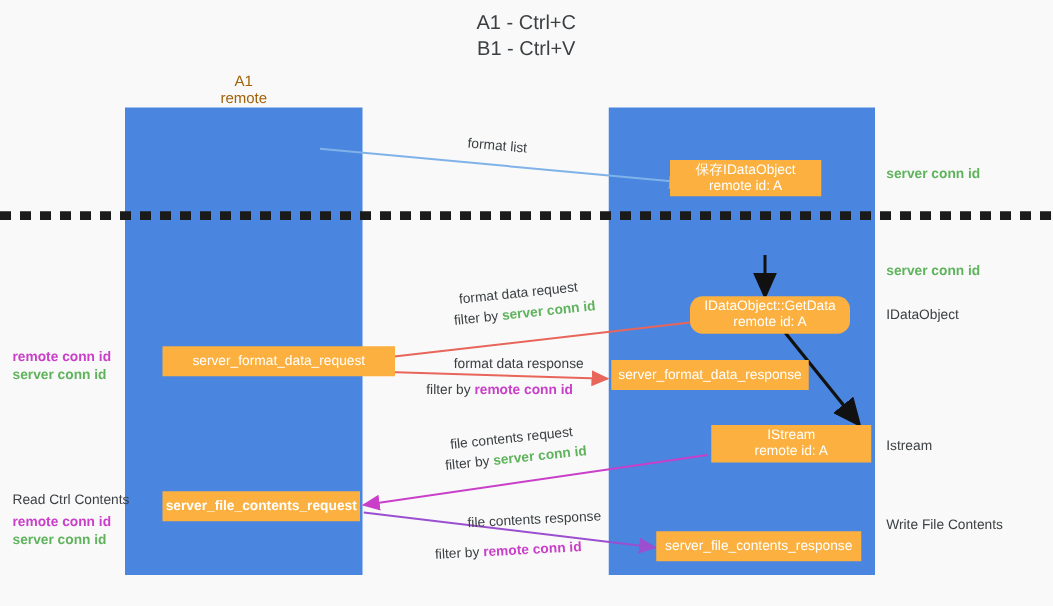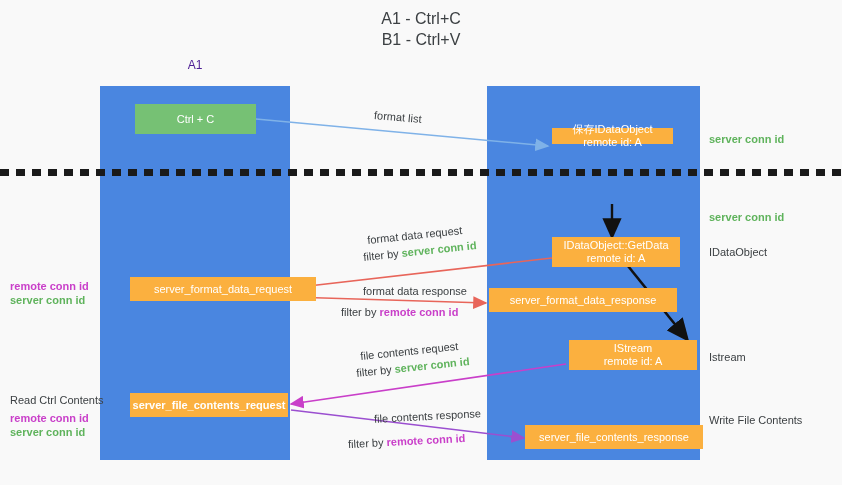--- a/index.html
+++ b/index.html
@@ -15,21 +15,21 @@
 
   .title{
     position:absolute;left:0;top:8px;width:842px;text-align:center;
     font-size:16px;line-height:21px;color:#3c4043;white-space:pre;
   }
 
   .col{
     position:absolute;background:#4a86e0;
   }
   .col-head{
-    position:absolute;text-align:center;font-size:12px;line-height:13px;color:#4c1d95;
+    position:absolute;text-align:center;font-size:12px;line-height:13px;color:#a16207;
   }
 
   .box{
     position:absolute;box-sizing:border-box;
     display:flex;align-items:center;justify-content:center;
     flex-direction:column;
     text-align:center;color:#ffffff;
     font-size:11px;line-height:13px;
   }
   .box.green{background:#76c174;}
@@ -55,20 +55,21 @@
 </head>
 <body>
 
 <div id="stage">
 
   <div class="title">A1 - Ctrl+C
 B1 - Ctrl+V</div>
 
   <div class="col-head" style="left:100px;top:59px;width:190px;">
     <div>A1</div>
+    <div>remote</div>
   </div>
 
   <div class="col" style="left:100px;top:86px;width:190px;height:374px;"></div>
   <div class="col" style="left:487px;top:86px;width:213px;height:374px;"></div>
 
   <svg id="wires" viewBox="0 0 842 485">
     <defs>
       <marker id="ahBlue" markerWidth="9" markerHeight="8" refX="8" refY="4" orient="auto">
         <path d="M0,0 L9,4 L0,8 z" fill="#7fb2e8"></path>
       </marker>
@@ -96,53 +97,50 @@
 
     <line x1="628" y1="266" x2="686" y2="338" stroke="#111111" stroke-width="2.6" marker-end="url(#ahBlk)"></line>
 
     <line x1="566" y1="364" x2="291" y2="404" stroke="#c93fc9" stroke-width="1.6" marker-end="url(#ahMag)"></line>
 
     <line x1="291" y1="410" x2="524" y2="438" stroke="#9b4fd0" stroke-width="1.6" marker-end="url(#ahPur)"></line>
   </svg>
 
   <div class="dashline"></div>
 
-  <div class="box green" style="left:135px;top:104px;width:121px;height:30px;">
-    <span>Ctrl + C</span>
-  </div>
 
-  <div class="box orange" style="left:552px;top:128px;width:121px;height:16px;text-align:center;">
+  <div class="box orange" style="left:536px;top:128px;width:121px;height:29px;text-align:center;">
     <span>保存IDataObject</span>
     <span class="l2">remote id: A</span>
   </div>
 
 
-  <div class="box orange" style="left:552px;top:237px;width:128px;height:30px;">
+  <div class="box orange" style="left:552px;top:237px;width:128px;height:30px;border-radius:10px;">
     <span>IDataObject::GetData</span>
     <span class="l2">remote id: A</span>
   </div>
 
   <div class="box orange" style="left:130px;top:277px;width:186px;height:24px;">
     <span>server_format_data_request</span>
   </div>
 
-  <div class="box orange" style="left:489px;top:288px;width:188px;height:24px;text-align:right;">
+  <div class="box orange" style="left:489px;top:288px;width:158px;height:24px;text-align:right;">
     <span>server_format_data_response</span>
   </div>
 
   <div class="box orange" style="left:569px;top:340px;width:128px;height:30px;">
     <span>IStream</span>
     <span class="l2">remote id: A</span>
   </div>
 
   <div class="box orange" style="left:130px;top:393px;width:158px;height:24px;font-weight:bold;">
     <span>server_file_contents_request</span>
   </div>
 
-  <div class="box orange" style="left:525px;top:425px;width:178px;height:24px;">
+  <div class="box orange" style="left:525px;top:425px;width:164px;height:24px;">
     <span>server_file_contents_response</span>
   </div>
 
   <div class="lab" style="left:374px;top:110px;transform:rotate(5deg);">format list</div>
 
   <div class="lab" style="left:367px;top:228px;transform:rotate(-6deg);">format data request</div>
   <div class="lab" style="left:363px;top:244px;transform:rotate(-6deg);">
     <span class="sub">filter by </span><span class="sub g">server conn id</span>
   </div>
 

